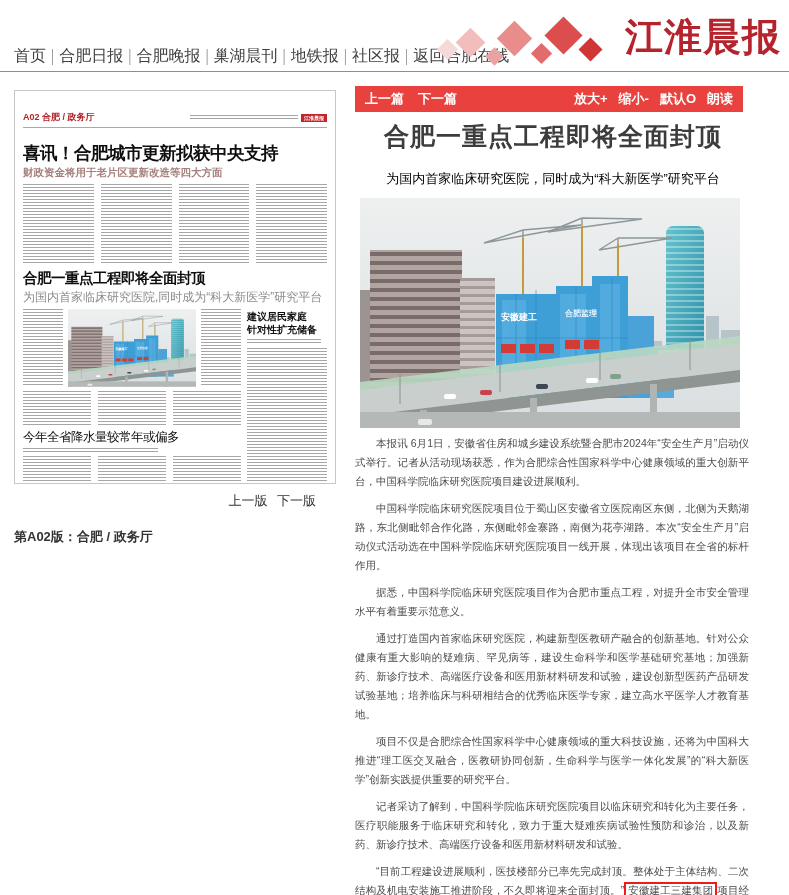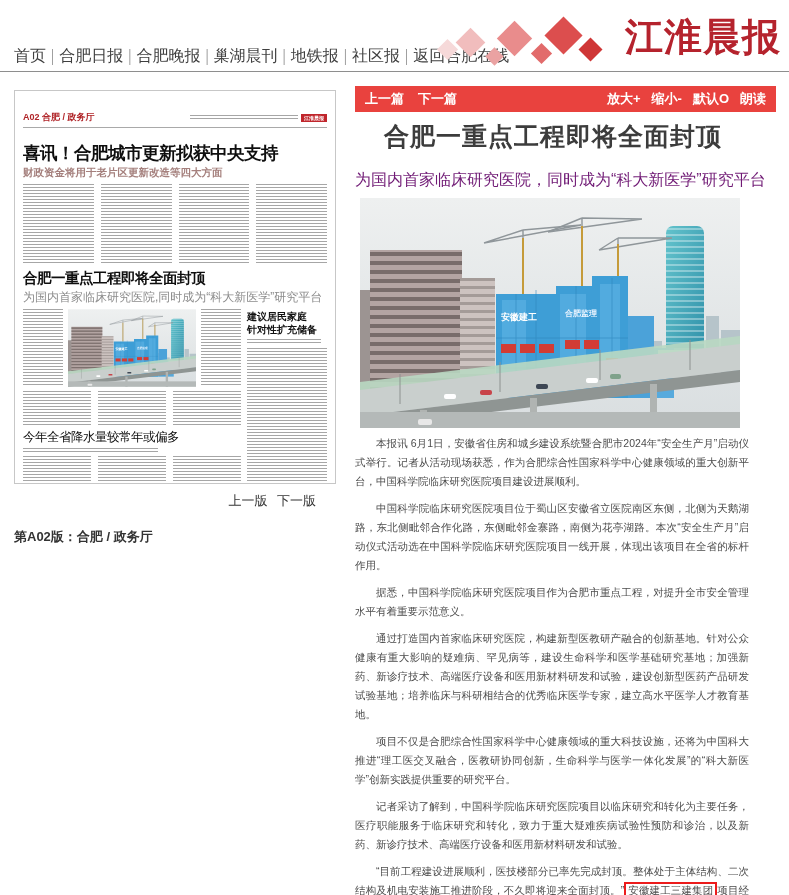--- a/index.html
+++ b/index.html
@@ -51,30 +51,30 @@
   .sb { flex:1;margin-top:41px; }
   .sb-head { font-size:10px; font-weight:900; color:#111; line-height:1.3; white-space:nowrap; }
   .sb-sub { height:5px; width:92%; margin:3px 0 4px; }
   .sb-body { height:196px; }
   .caption-row { position:absolute; top:492px; left:14px; width:322px; display:flex;
                  justify-content:space-between; padding-right:20px; font-size:13px; color:#333; }
   .caption { font-weight:bold;margin-top:36px; }
   .pager span { cursor:pointer; margin-left:6px; }
 
   
-  .toolbar { position:absolute; top:86px; left:355px; width:421px; height:26px; background:#e9423e;
+  .toolbar { position:absolute; top:86px; left:355px; width:388px; height:26px; background:#e9423e;
              color:#fff; display:flex; justify-content:space-between; align-items:center;
              padding:0 10px; font-size:13px; font-weight:bold; }
   .toolbar .grp { display:flex; gap:14px; }
   .toolbar .grp2 { display:flex; gap:11px;margin-left:22px; }
   .toolbar span { cursor:pointer; white-space:nowrap; }
   .art-title { position:absolute; top:120px; left:355px; width:396px; text-align:center;
                font-size:25px; font-weight:900; color:#3c3c3c; letter-spacing:1px; white-space:nowrap; }
-  .art-sub { position:absolute; top:170px; left:355px; width:396px; text-align:left;
-             font-size:16px; color:#701a75; white-space:nowrap; }
+  .art-sub { position:absolute; top:170px; left:355px; width:396px; text-align:center;
+             font-size:13px; color:#000000; white-space:nowrap; }
   .art-photo { position:absolute; top:198px; left:360px; width:380px; height:230px; display:block; }
   .art-body { position:absolute; top:434px; left:355px; width:394px; font-size:10.5px;
               line-height:19px; color:#4c4c4c; text-align:justify; }
   .art-body p { margin:0 0 8px; text-indent:2em; }
   .hl { border:2px solid #ec1c1c; padding:0 2px; }
   .hidden-defs { position:absolute; width:0; height:0; overflow:hidden; }
 </style>
 </head>
 <body>
 

